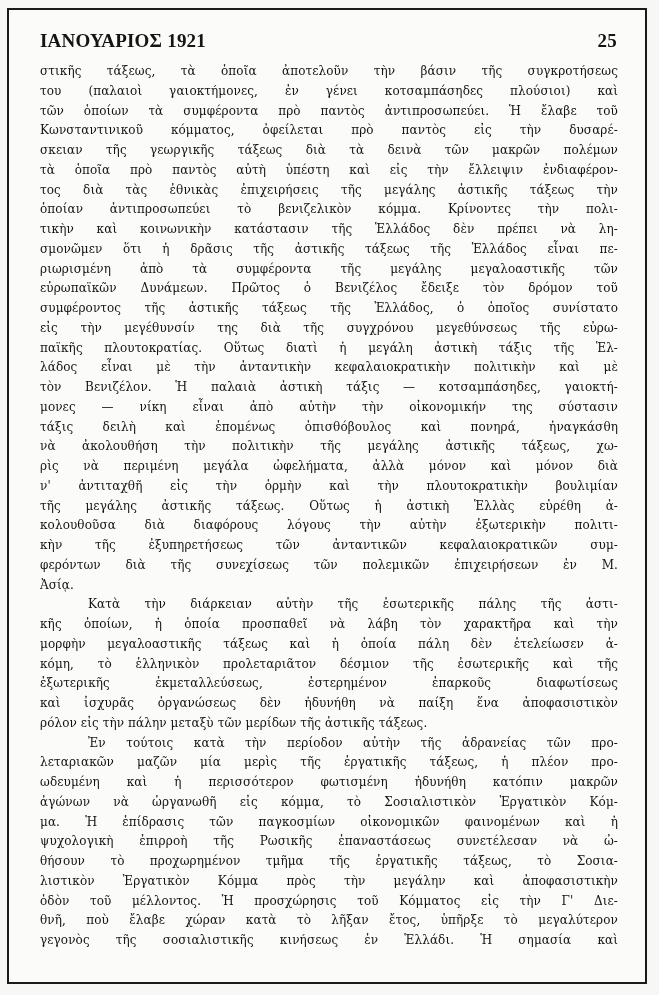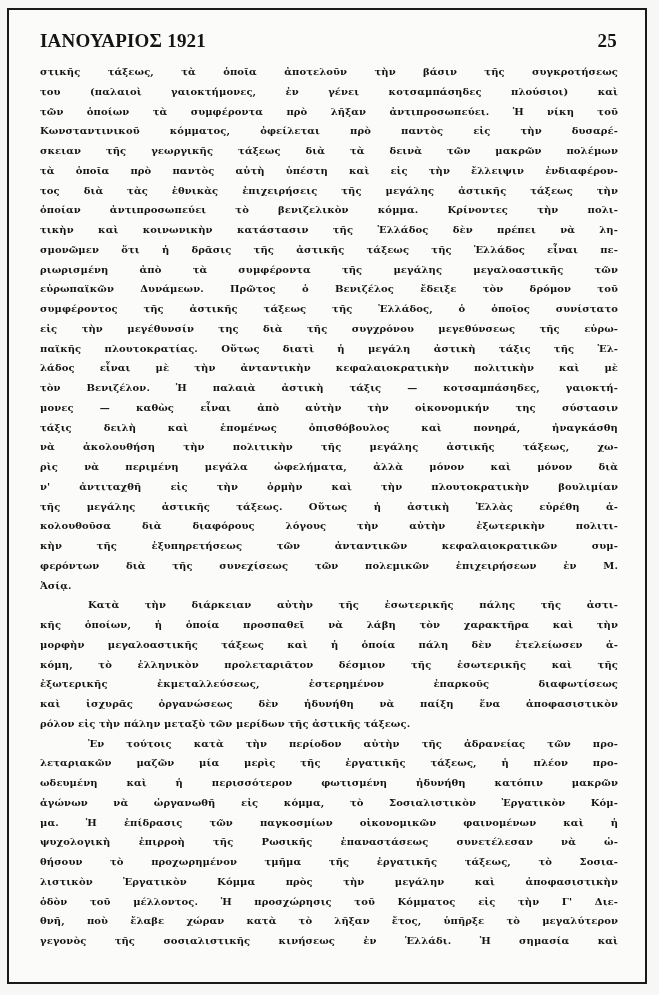--- a/index.html
+++ b/index.html
@@ -35,26 +35,25 @@
     }
     .body-text {
       position: absolute;
       left: 40px;
       top: 62px;
       width: 578px;
     }
     .line {
       height: 19.75px;
       line-height: 19.75px;
-      font-size: 10px;
+      font-size: 12px;
       white-space: nowrap;
       text-align: justify;
       text-align-last: justify;
       letter-spacing: 0.1px;
-      font-weight: bold;
     }
     .line.last {
       text-align-last: left;
     }
     .line.indent {
       padding-left: 48px;
     }
   </style>
 </head>
 <body>
@@ -62,36 +61,36 @@
 <div class="frame"></div>
 
 <div class="header">
   <span>ΙΑΝΟΥΑΡΙΟΣ 1921</span>
   <span>25</span>
 </div>
 
 <div class="body-text" id="body-text">
     <div class="line">στικῆς τάξεως, τὰ ὁποῖα ἀποτελοῦν τὴν βάσιν τῆς συγκροτήσεως</div>
     <div class="line">του (παλαιοὶ γαιοκτήμονες, ἐν γένει κοτσαμπάσηδες πλούσιοι) καὶ</div>
-    <div class="line">τῶν ὁποίων τὰ συμφέροντα πρὸ λῆξαν ἀντιπροσωπεύει. Ἡ νίκη τοῦ</div>
+    <div class="line">τῶν ὁποίων τὰ συμφέροντα πρὸ παντὸς ἀντιπροσωπεύει. Ἡ ἔλαβε τοῦ</div>
     <div class="line">Κωνσταντινικοῦ κόμματος, ὀφείλεται πρὸ παντὸς εἰς τὴν δυσαρέ-</div>
     <div class="line">σκειαν τῆς γεωργικῆς τάξεως διὰ τὰ δεινὰ τῶν μακρῶν πολέμων</div>
     <div class="line">τὰ ὁποῖα πρὸ παντὸς αὐτὴ ὑπέστη καὶ εἰς τὴν ἔλλειψιν ἐνδιαφέρον-</div>
     <div class="line">τος διὰ τὰς ἐθνικὰς ἐπιχειρήσεις τῆς μεγάλης ἀστικῆς τάξεως τὴν</div>
     <div class="line">ὁποίαν ἀντιπροσωπεύει τὸ βενιζελικὸν κόμμα. Κρίνοντες τὴν πολι-</div>
     <div class="line">τικὴν καὶ κοινωνικὴν κατάστασιν τῆς Ἑλλάδος δὲν πρέπει νὰ λη-</div>
     <div class="line">σμονῶμεν ὅτι ἡ δρᾶσις τῆς ἀστικῆς τάξεως τῆς Ἑλλάδος εἶναι πε-</div>
     <div class="line">ριωρισμένη ἀπὸ τὰ συμφέροντα τῆς μεγάλης μεγαλοαστικῆς τῶν</div>
     <div class="line">εὐρωπαϊκῶν Δυνάμεων. Πρῶτος ὁ Βενιζέλος ἔδειξε τὸν δρόμον τοῦ</div>
     <div class="line">συμφέροντος τῆς ἀστικῆς τάξεως τῆς Ἑλλάδος, ὁ ὁποῖος συνίστατο</div>
     <div class="line">εἰς τὴν μεγέθυνσίν της διὰ τῆς συγχρόνου μεγεθύνσεως τῆς εὐρω-</div>
     <div class="line">παϊκῆς πλουτοκρατίας. Οὕτως διατὶ ἡ μεγάλη ἀστικὴ τάξις τῆς Ἑλ-</div>
     <div class="line">λάδος εἶναι μὲ τὴν ἀνταντικὴν κεφαλαιοκρατικὴν πολιτικὴν καὶ μὲ</div>
     <div class="line">τὸν Βενιζέλον. Ἡ παλαιὰ ἀστικὴ τάξις — κοτσαμπάσηδες, γαιοκτή-</div>
-    <div class="line">μονες — καθὼς εἶναι ἀπὸ αὐτὴν τὴν οἰκονομικήν της σύστασιν</div>
+    <div class="line">μονες — νίκη εἶναι ἀπὸ αὐτὴν τὴν οἰκονομικήν της σύστασιν</div>
     <div class="line">τάξις δειλὴ καὶ ἑπομένως ὀπισθόβουλος καὶ πονηρά, ἠναγκάσθη</div>
     <div class="line">νὰ ἀκολουθήση τὴν πολιτικὴν τῆς μεγάλης ἀστικῆς τάξεως, χω-</div>
     <div class="line">ρὶς νὰ περιμένη μεγάλα ὠφελήματα, ἀλλὰ μόνον καὶ μόνον διὰ</div>
     <div class="line">ν' ἀντιταχθῆ εἰς τὴν ὁρμὴν καὶ τὴν πλουτοκρατικὴν βουλιμίαν</div>
     <div class="line">τῆς μεγάλης ἀστικῆς τάξεως. Οὕτως ἡ ἀστικὴ Ἑλλὰς εὑρέθη ἀ-</div>
     <div class="line">κολουθοῦσα διὰ διαφόρους λόγους τὴν αὐτὴν ἐξωτερικὴν πολιτι-</div>
     <div class="line">κὴν τῆς ἐξυπηρετήσεως τῶν ἀνταντικῶν κεφαλαιοκρατικῶν συμ-</div>
     <div class="line">φερόντων διὰ τῆς συνεχίσεως τῶν πολεμικῶν ἐπιχειρήσεων ἐν Μ.</div>
     <div class="line last">Ἀσίᾳ.</div>
     <div class="line indent">Κατὰ τὴν διάρκειαν αὐτὴν τῆς ἐσωτερικῆς πάλης τῆς ἀστι-</div>

